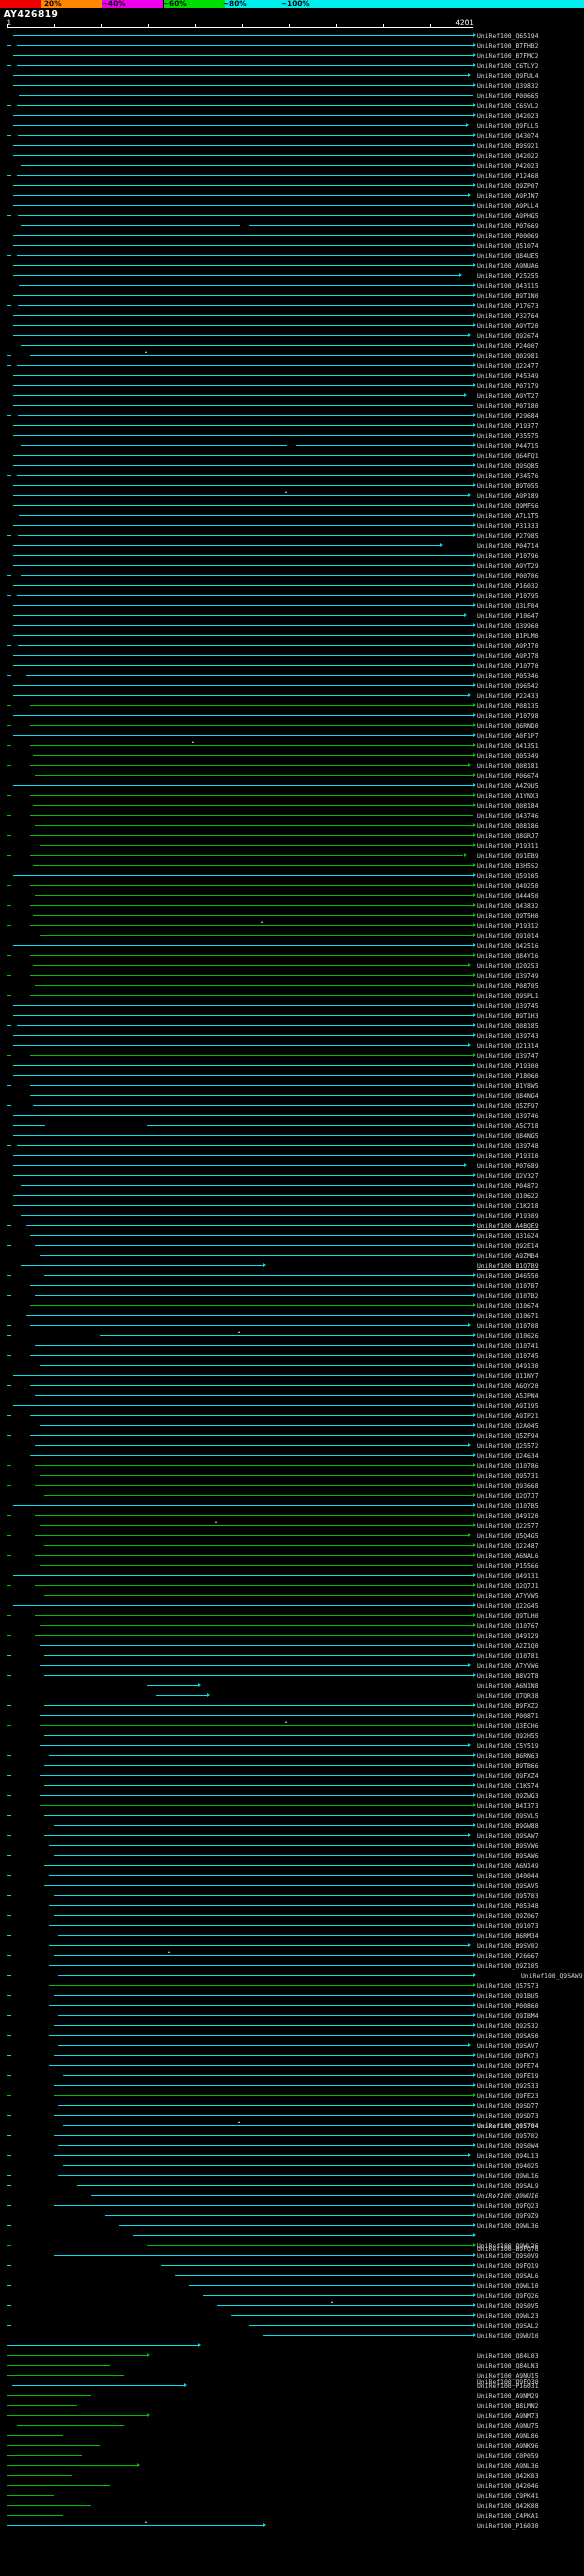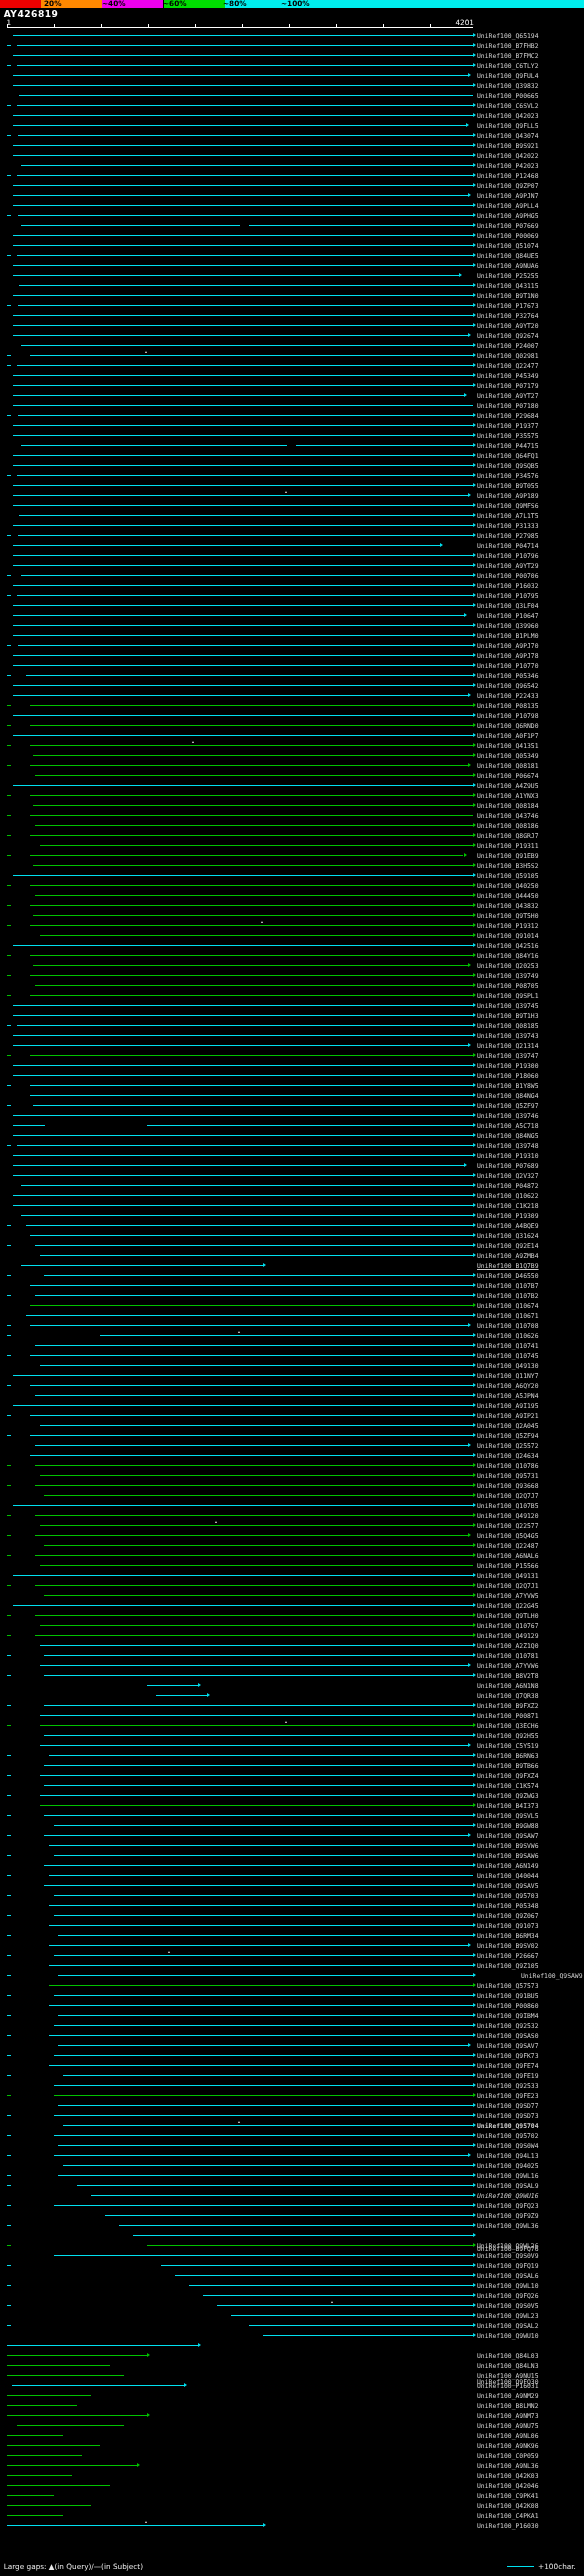--- a/index.html
+++ b/index.html
@@ -928,21 +928,21 @@
           <i class="arr" style="left: 466px; border-left-color: rgb(0, 224, 239);"></i>
         </div>
         <div class="lbl" style="color: rgb(207, 207, 207);">UniRef100_P19309</div>
       </div>
       <div class="row">
         <div class="bars">
           <i class="seg" style="left: 0px; width: 3.7px; background: rgb(0, 224, 239);"></i>
           <i class="seg" style="left: 18.6px; width: 447px; background: rgb(0, 224, 239);"></i>
           <i class="arr" style="left: 466px; border-left-color: rgb(0, 224, 239);"></i>
         </div>
-        <div class="lbl" style="color: rgb(207, 207, 207);">UniRef100_A4BQE9</div>
+        <div class="lbl" style="color: rgb(207, 207, 207); text-decoration: underline;">UniRef100_A4BQE9</div>
       </div>
       <div class="row">
         <div class="bars">
           <i class="seg" style="left: 23px; width: 443px; background: rgb(0, 224, 239);"></i>
           <i class="arr" style="left: 466px; border-left-color: rgb(0, 224, 239);"></i>
         </div>
         <div class="lbl" style="color: rgb(207, 207, 207);">UniRef100_Q31624</div>
       </div>
       <div class="row">
         <div class="bars">
@@ -1884,21 +1884,14 @@
       </div>
       <div class="row">
         <div class="bars">
           <i class="seg" style="left: 0px; width: 256px; background: rgb(0, 224, 239);"></i>
           <i class="arr" style="left: 256px; border-left-color: rgb(0, 224, 239);"></i>
           <i class="gapmark" style="left: 138px;"></i>
         </div>
         <div class="lbl" style="color: rgb(207, 207, 207);">UniRef100_P16030</div>
       </div>
     </div>
-  <div id="footer">
-    <span id="gapsleg">Large gaps: ▲(in Query)/—(in Subject)</span>
-    <span id="unitleg">
-      <i id="unitline"></i>
-      <span>+100char.</span>
-    </span>
-  </div>
 </div>
 
 
 </body></html>

